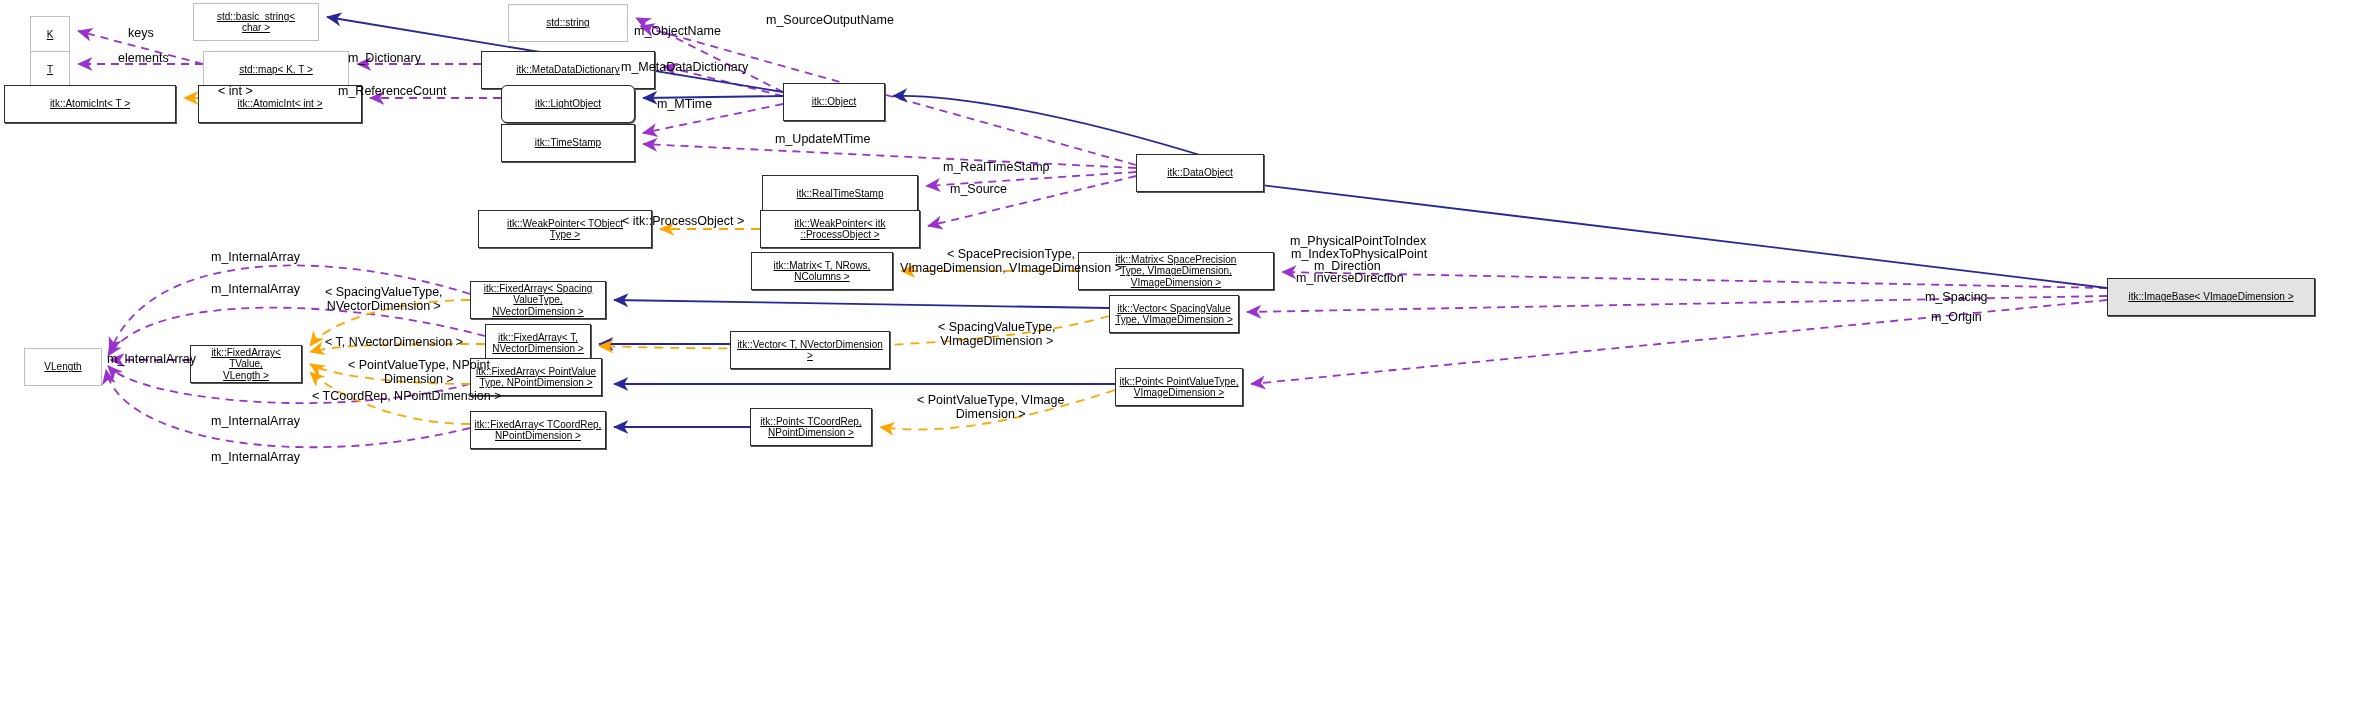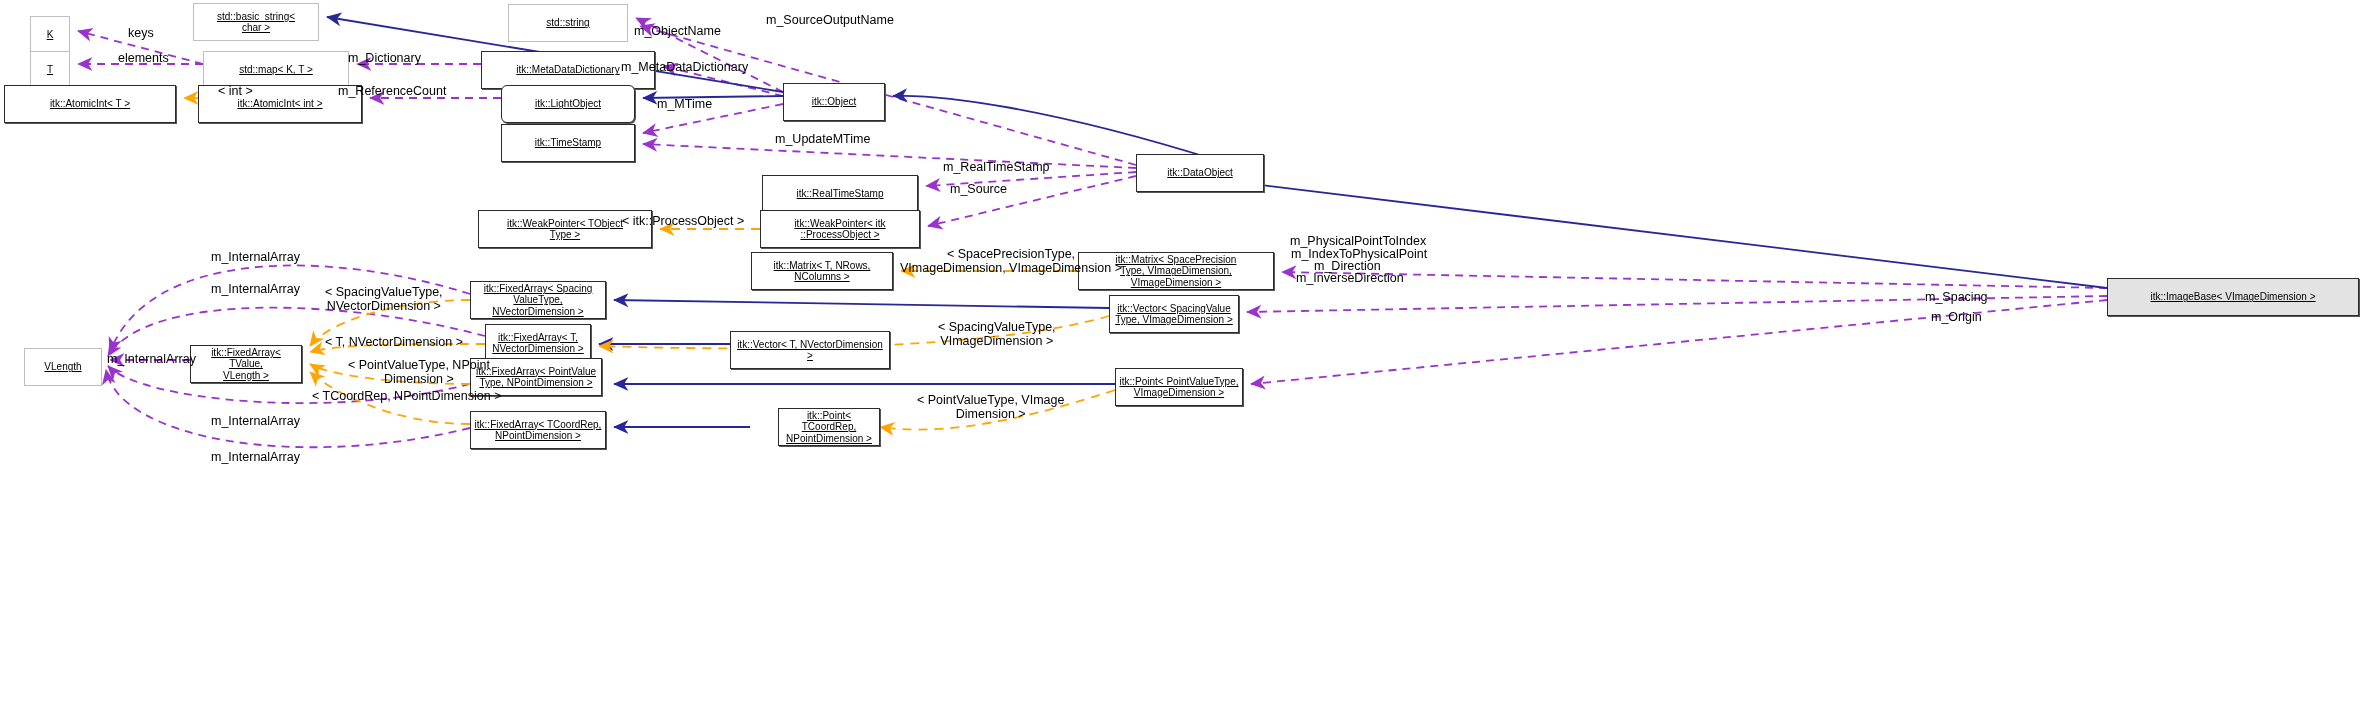--- a/index.html
+++ b/index.html
@@ -143,21 +143,21 @@
       </div>
       <div class="node solid" style="left: 760px; top: 210px; width: 160px; height: 26px;">
         <span>itk::WeakPointer&lt; itk<br>::ProcessObject &gt;</span>
       </div>
       <div class="node solid" style="left: 751px; top: 252px; width: 142px; height: 38px;">
         <span>itk::Matrix&lt; T, NRows,<br>NColumns &gt;</span>
       </div>
       <div class="node solid" style="left: 1078px; top: 252px; width: 196px; height: 38px;">
         <span>itk::Matrix&lt; SpacePrecision<br>Type, VImageDimension, VImageDimension &gt;</span>
       </div>
-      <div class="node highlight" style="left: 2107px; top: 278px; width: 252px; height: 26px;">
+      <div class="node highlight" style="left: 2107px; top: 278px; width: 208px; height: 26px;">
         <span>itk::ImageBase&lt; VImageDimension &gt;</span>
       </div>
       <div class="node light" style="left: 24px; top: 348px; width: 78px; height: 26px;">
         <span>VLength</span>
       </div>
       <div class="node solid" style="left: 470px; top: 281px; width: 136px; height: 38px;">
         <span>itk::FixedArray&lt; Spacing<br>ValueType, NVectorDimension &gt;</span>
       </div>
       <div class="node solid" style="left: 1109px; top: 295px; width: 130px; height: 38px;">
         <span>itk::Vector&lt; SpacingValue<br>Type, VImageDimension &gt;</span>
@@ -173,21 +173,21 @@
       </div>
       <div class="node solid" style="left: 470px; top: 358px; width: 132px; height: 38px;">
         <span>itk::FixedArray&lt; PointValue<br>Type, NPointDimension &gt;</span>
       </div>
       <div class="node solid" style="left: 1115px; top: 368px; width: 128px; height: 38px;">
         <span>itk::Point&lt; PointValueType,<br>VImageDimension &gt;</span>
       </div>
       <div class="node solid" style="left: 470px; top: 411px; width: 136px; height: 38px;">
         <span>itk::FixedArray&lt; TCoordRep,<br>NPointDimension &gt;</span>
       </div>
-      <div class="node solid" style="left: 750px; top: 408px; width: 102px; height: 38px; margin-left: 28px;">
+      <div class="node solid" style="left: 750px; top: 408px; width: 122px; height: 38px;">
         <span>itk::Point&lt; TCoordRep,<br>NPointDimension &gt;</span>
       </div>
     </div>
   <div id="labels">
       <div class="edge-label" style="left: 128px; top: 26px;">keys</div>
       <div class="edge-label" style="left: 118px; top: 51px;">elements</div>
       <div class="edge-label" style="left: 218px; top: 84px;">&lt; int &gt;</div>
       <div class="edge-label" style="left: 348px; top: 51px;">m_Dictionary</div>
       <div class="edge-label" style="left: 338px; top: 84px;">m_ReferenceCount</div>
       <div class="edge-label" style="left: 634px; top: 24px;">m_ObjectName</div>

